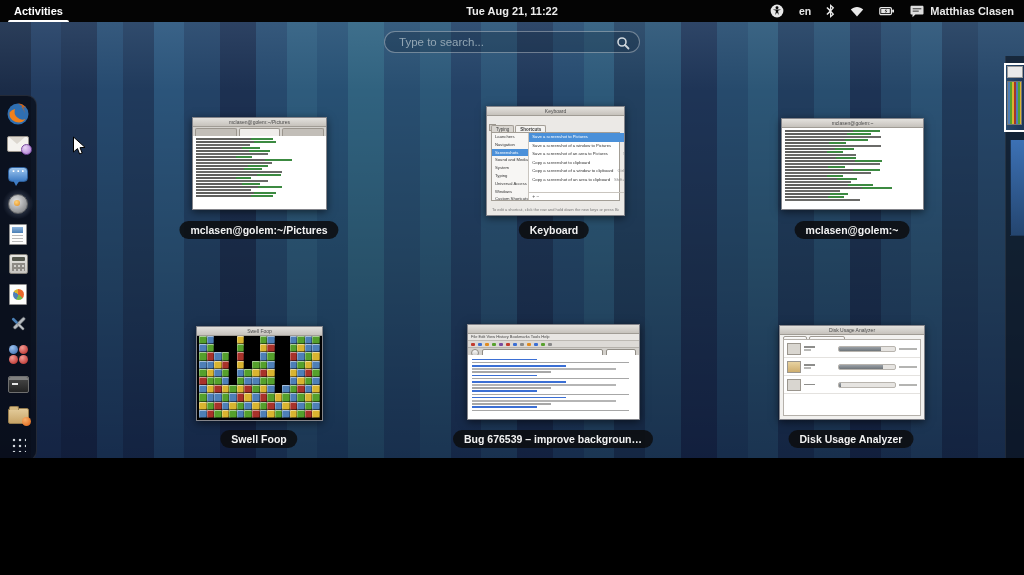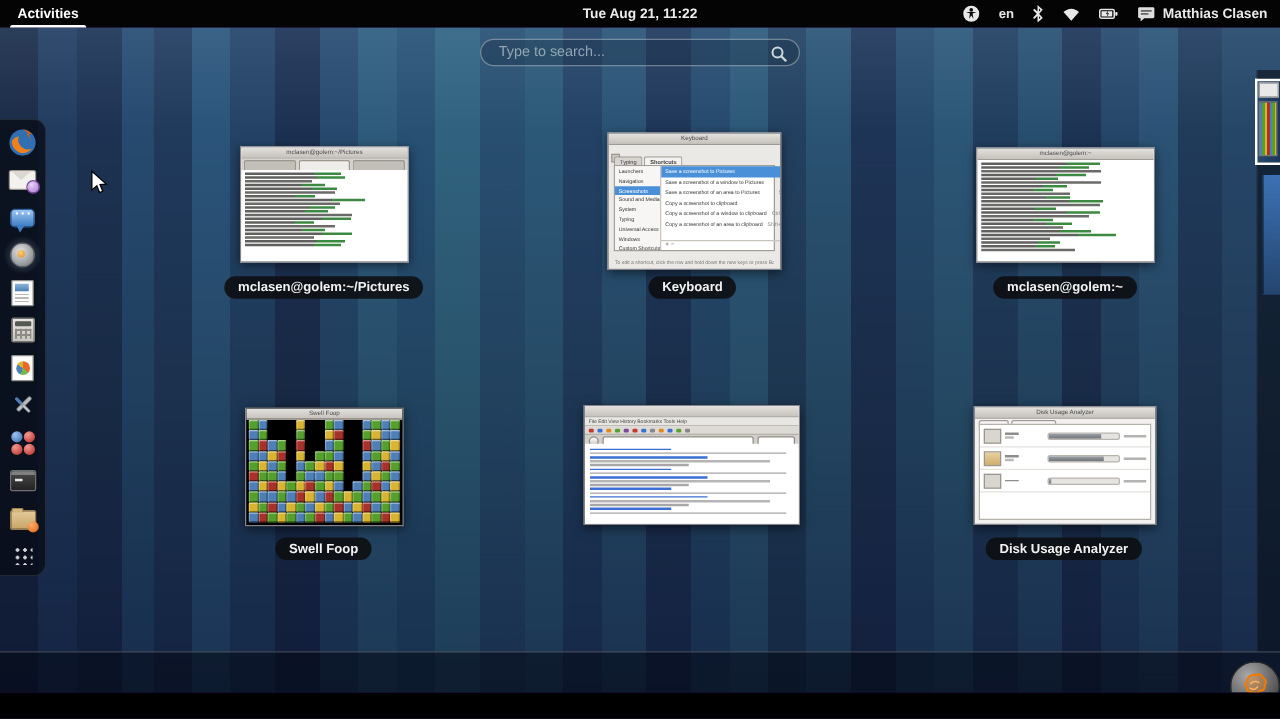--- a/index.html
+++ b/index.html
@@ -1,17 +1,17 @@
 <!DOCTYPE html>
 <html><head>
 <meta charset="utf-8">
 <style>
   html,body{margin:0;padding:0;background:#000;}
-  .stage{position:relative;width:1024px;height:554px;overflow:hidden;
-    font-family:"Liberation Sans","DejaVu Sans",sans-serif;background:#4c1d95;}
+  .stage{position:relative;width:1024px;height:458px;overflow:hidden;
+    font-family:"Liberation Sans","DejaVu Sans",sans-serif;background:#0f172a;}
 
   
   .wallpaper{position:absolute;left:0;top:22px;right:0;bottom:0;
     background:linear-gradient(90deg,
       #1a2b47 0,#1a2b47 3%,#223c60 3%,#223c60 6%,#1d3252 6%,#1d3252 9.5%,
       #264a6f 9.5%,#264a6f 12%,#203a5c 12%,#203a5c 15%,#2b547a 15%,#2b547a 18%,
       #234266 18%,#234266 21.5%,#1c3051 21.5%,#1c3051 25%,#26496d 25%,#26496d 28%,
       #2e5b7c 28%,#2e5b7c 31%,#275073 31%,#275073 34%,#30627f 34%,#30627f 37.5%,
       #284e70 37.5%,#284e70 41%,#2c5878 41%,#2c5878 44%,#234165 44%,#234165 47%,
       #2a5274 47%,#2a5274 50.5%,#1f3759 50.5%,#1f3759 54%,#264a6e 54%,#264a6e 57%,
@@ -650,20 +650,21 @@
           <i></i>
           <i></i>
           <i></i>
           <i></i>
           <i></i>
           <i></i>
           <i></i>
         </div>
     </div>
   </div>
+  <div class="wlabel lab5">Bug 676539 – improve backgroun…</div>
 
   <div class="win w6">
     <div class="thumb dua">
       <div class="ttl">Disk Usage Analyzer</div>
       <div class="dbtns">
         <i class="dbtn"></i>
         <i class="dbtn wide"></i>
       </div>
       <div class="dlist">
         <div class="drow">

